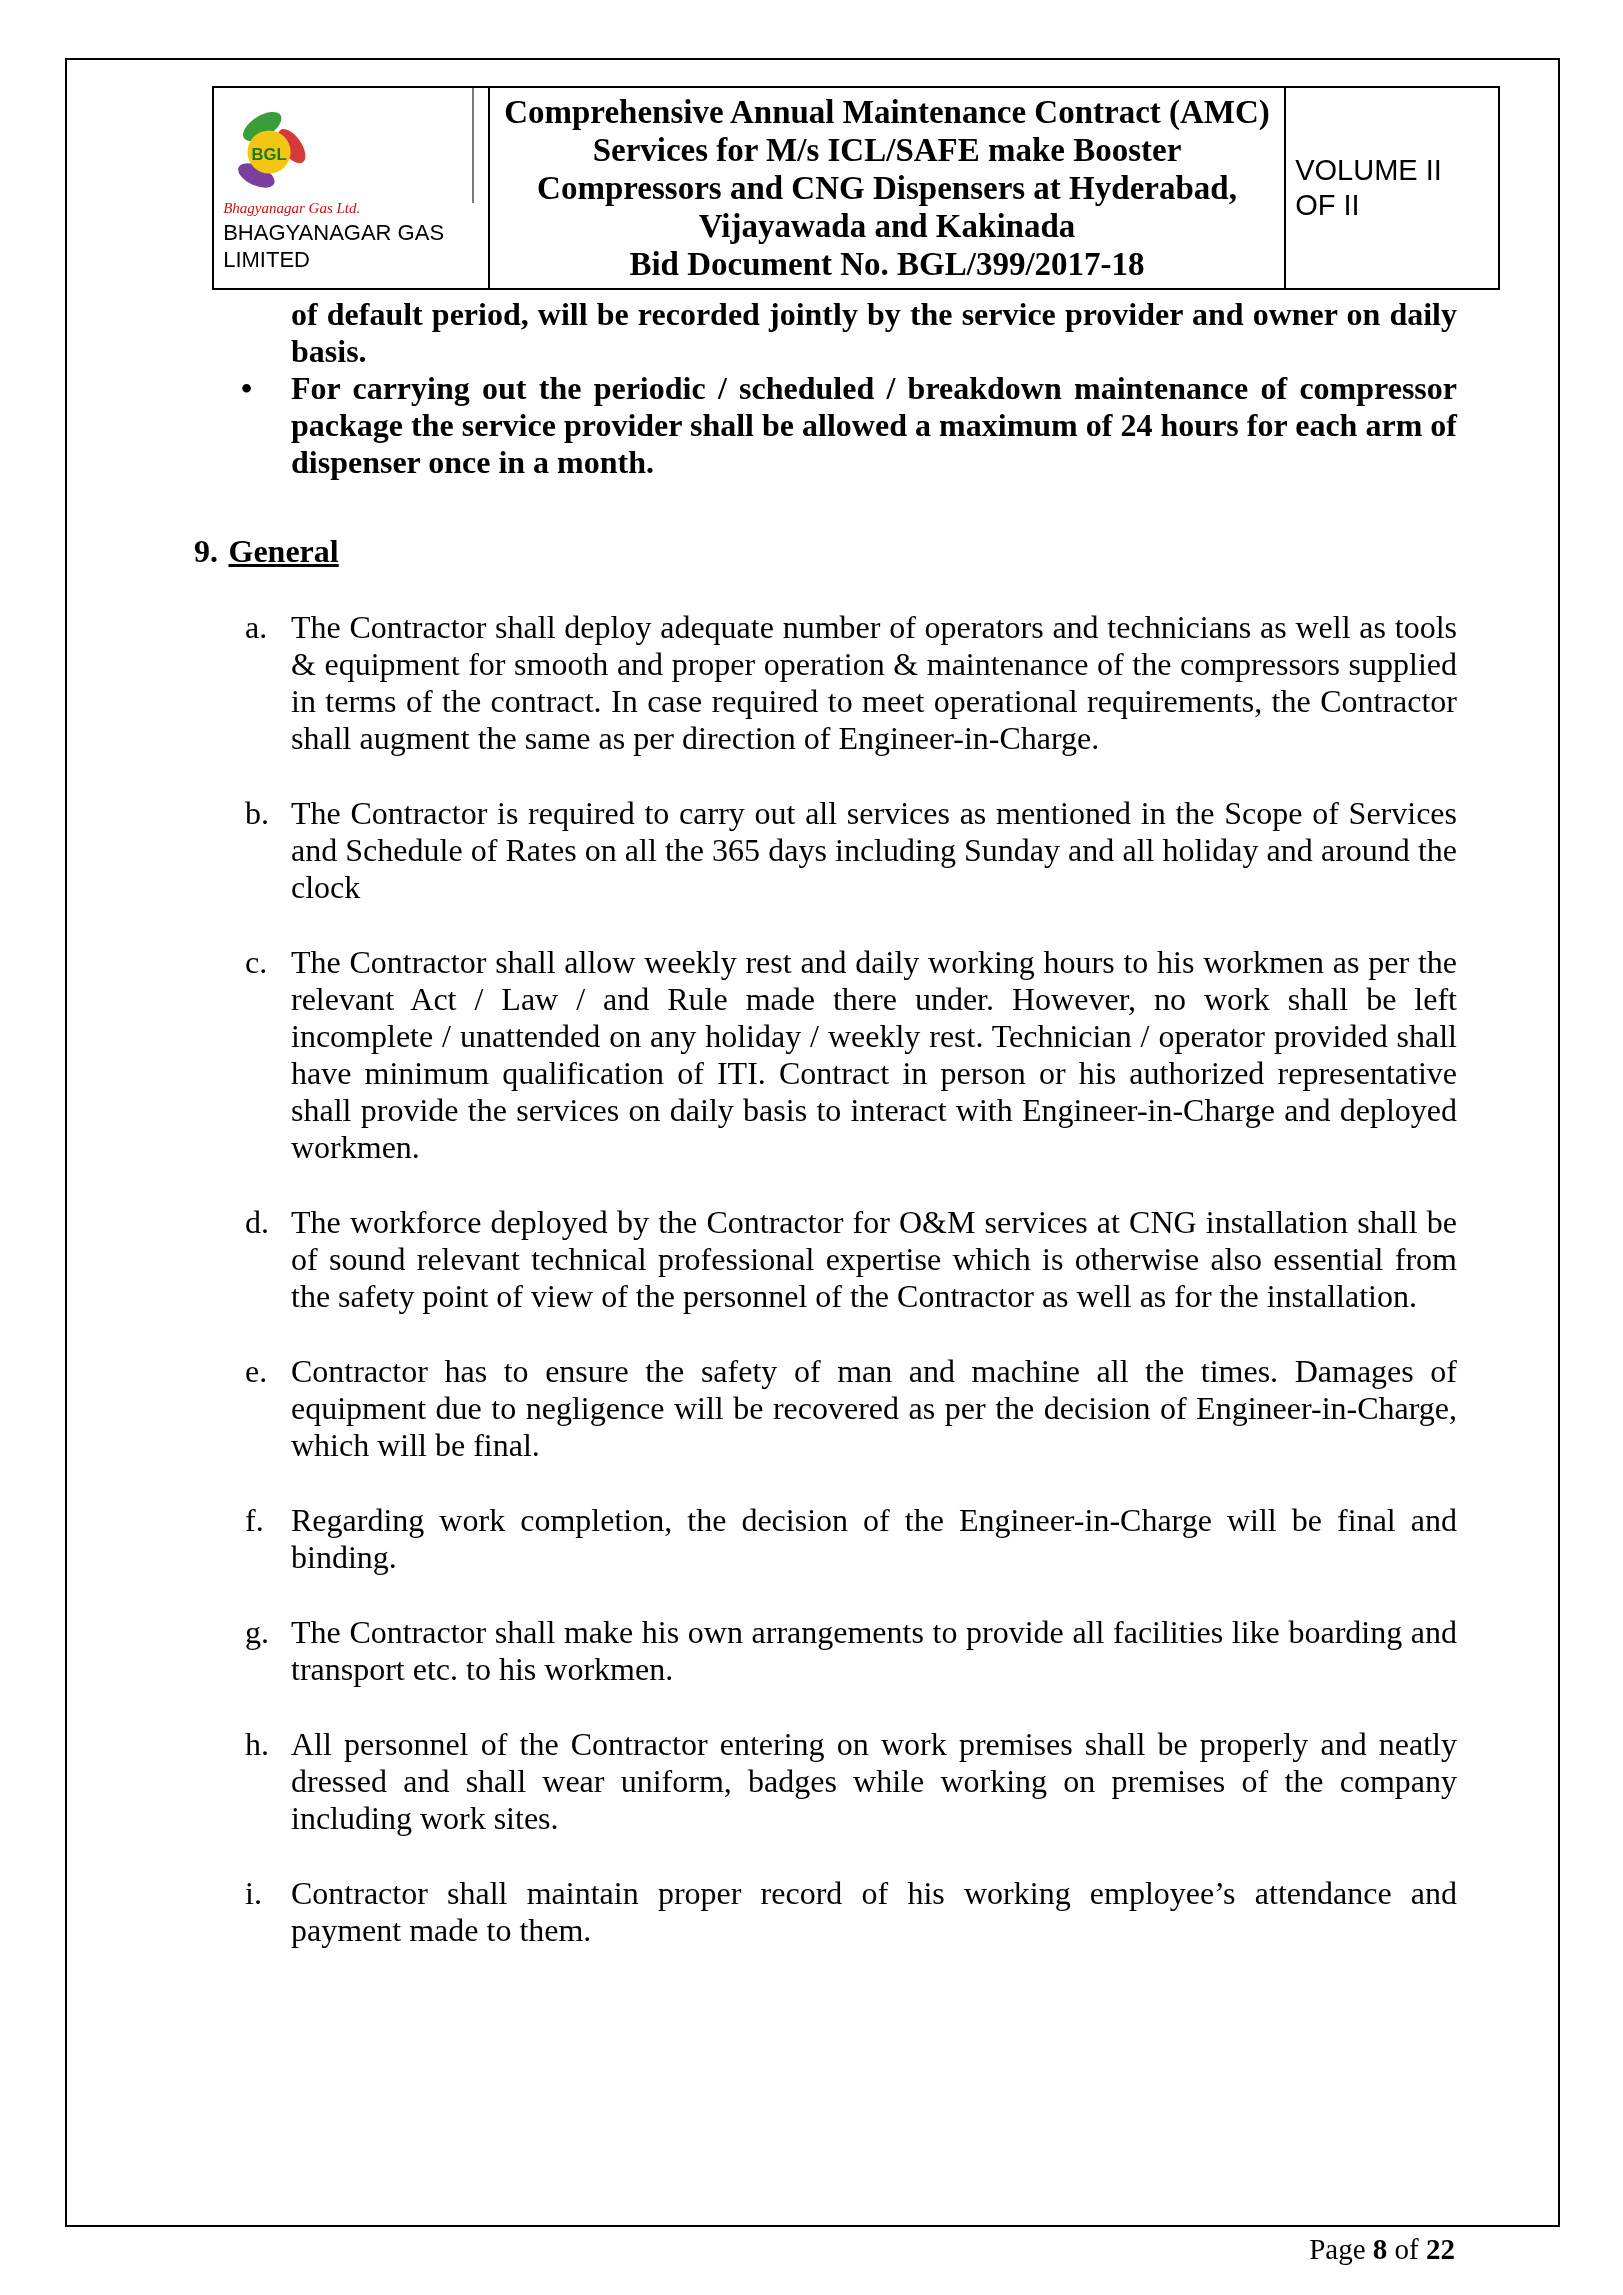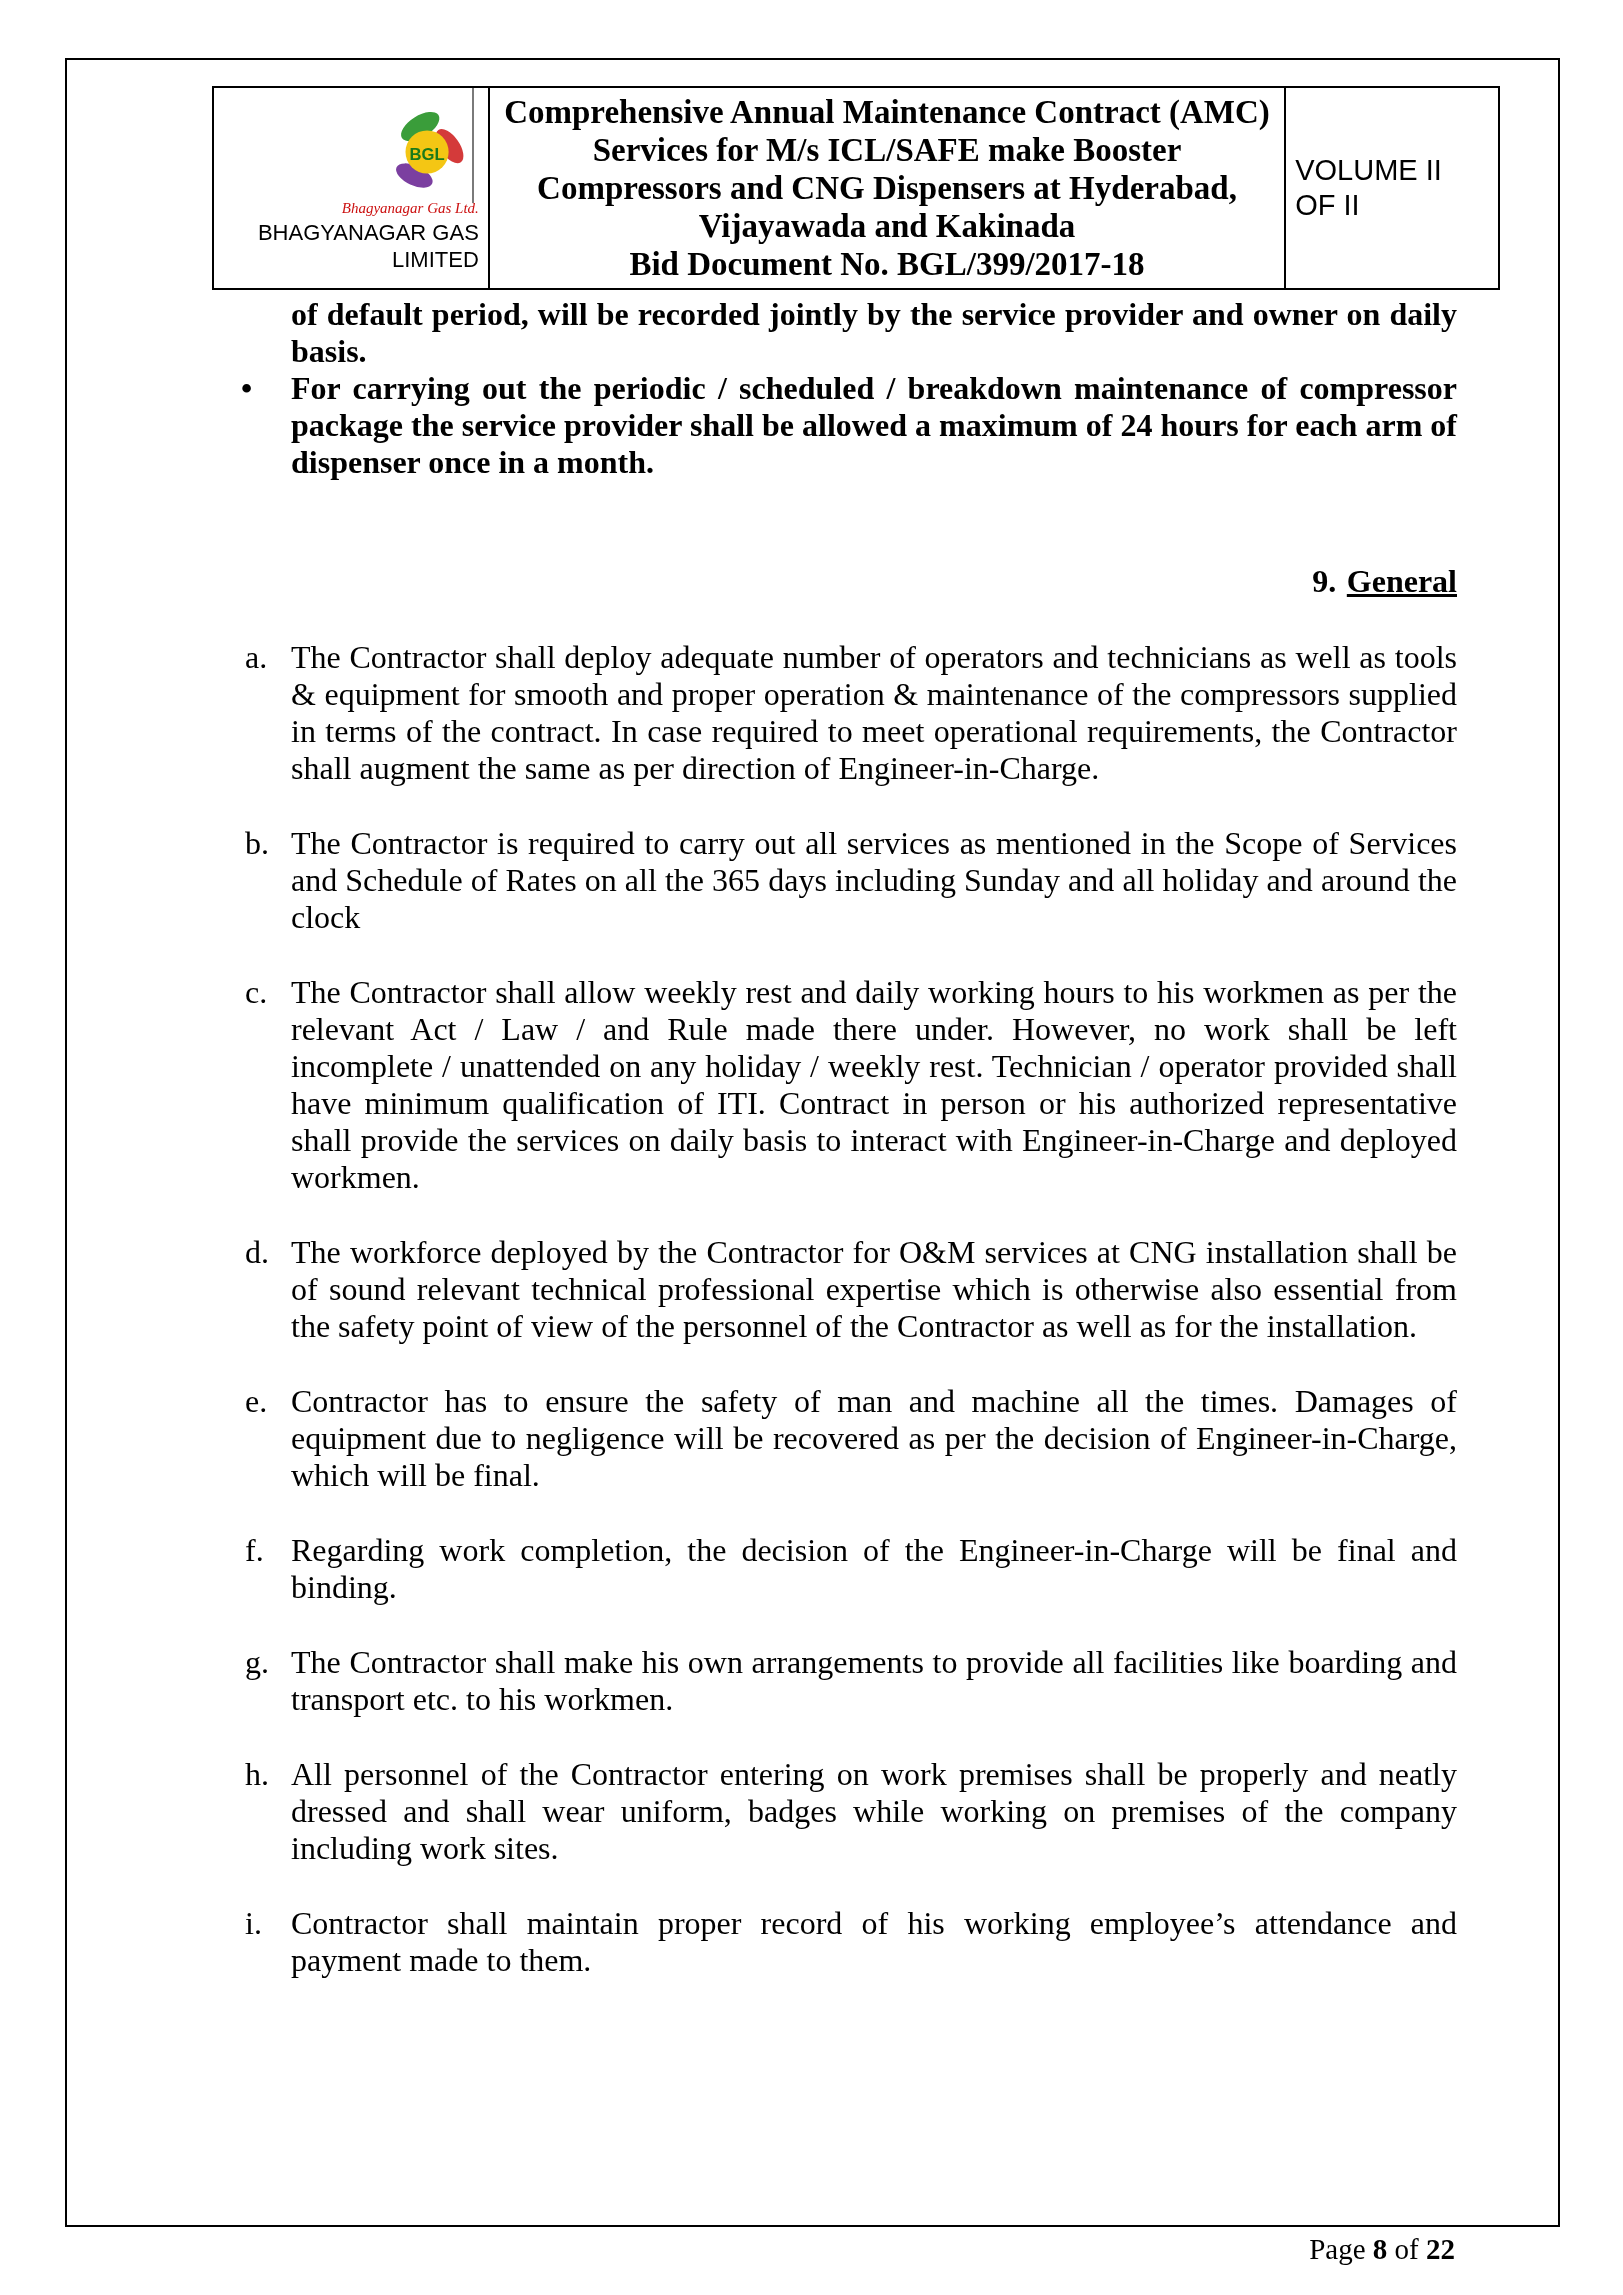--- a/index.html
+++ b/index.html
@@ -27,21 +27,21 @@
     border-collapse: collapse;
     table-layout: fixed;
   }
   .header-table td {
     border: 2px solid #000;
     vertical-align: middle;
     padding: 5.2px 9.2px;
     box-sizing: border-box;
     height: 194px;
   }
-  .cell-logo   { width: 276px;  text-align: right; position: relative; }
+  .cell-logo   { width: 276px;  text-align: left; position: relative; }
   .cell-title  { width: 796px; text-align: center; }
   .cell-volume { width: 214px;  text-align: left; }
 
   .logo-divider {
     position: absolute;
     right: 14.4px; top: 0;
     width: 2px; height: 115px;
     background: #7a7a7a;
   }
   .logo-wrap { line-height: 0; }
@@ -84,21 +84,21 @@
   }
   .bold { font-weight: bold; }
   .underline { text-decoration: underline; }
   .justify { text-align: justify; text-justify: inter-word; }
 
   .continuation { margin: 0 0 0 97px; }
   .bullet-item { position: relative; margin: 0 0 0 97px; }
   .bullet-marker { position: absolute; left: -50px; top: 0; }
   .penalty { margin: 0; }
 
-  .section-heading { margin-top: 82px; text-align: right; }
+  .section-heading { margin-top: 52px; }
   .section-number { margin-right: 10.5px; }
   .section-intro { margin-top: 0; }
 
   .items { margin-top: 39px; }
   .list-item { display: flex; margin-bottom: 38px; }
   .item-letter {
     flex: none;
     width: 97px;
     padding-left: 51px;
     box-sizing: border-box;

